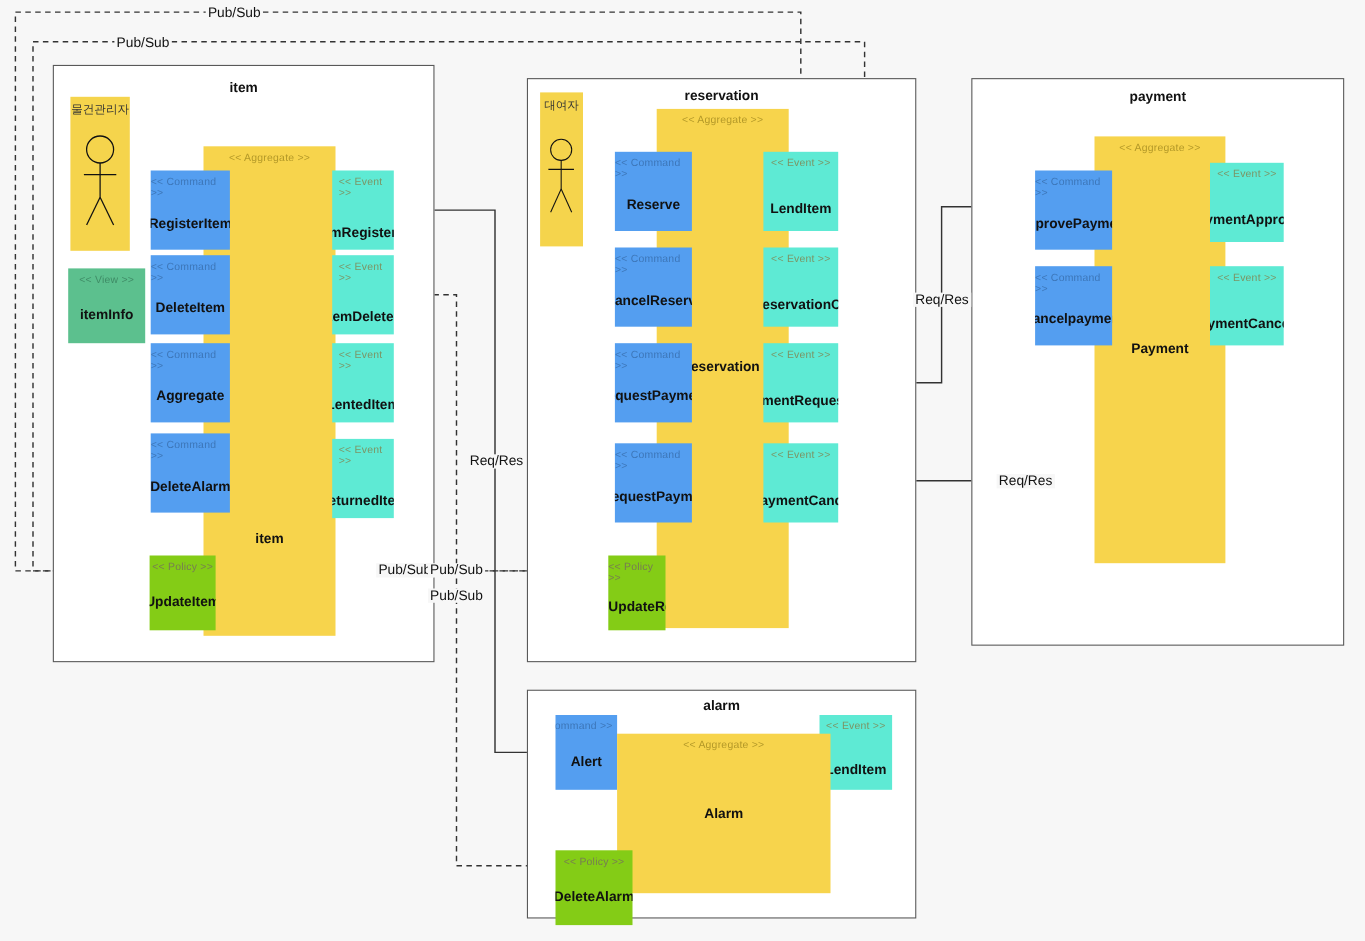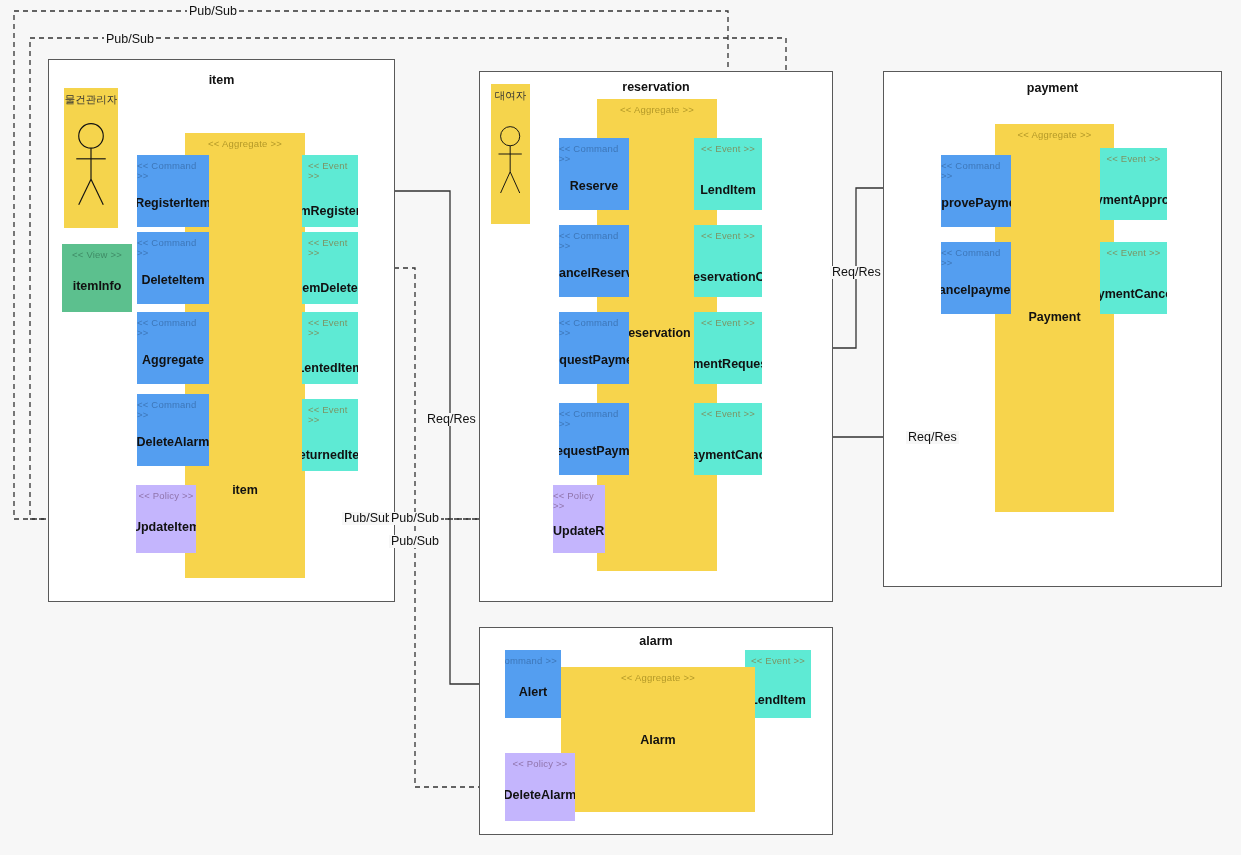--- a/index.html
+++ b/index.html
@@ -17,21 +17,21 @@
 
   .sticky{position:absolute;box-sizing:border-box;display:flex;flex-direction:column;align-items:center;
           color:#111;overflow:hidden;}
   .stereo{font-size:9.5px;letter-spacing:.2px;margin-top:6px;line-height:1;opacity:.62;}
   .nm{font-size:12.5px;font-weight:bold;text-align:center;line-height:1.15;width:100%;padding:0 2px;box-sizing:border-box;}
 
   .cmd{background:#549ef0;}
   .cmd .stereo{color:#2f5e96;}
   .evt{background:#5eead4;gap:16px;}
   .evt .stereo{color:#8d6122;}
-  .pol{background:#c4b5fd;}
+  .pol{background:#84cc16;margin-top:20px;}
   .pol .stereo{color:#6f4b78;}
   .view{background:#5cc08e;}
   .view .stereo{color:#2d6b4d;}
   .agg{background:#f7d44c;}
   .agg .stereo{color:#8a7412;}
   .actor{background:#f5d44c;}
   .sticky .nm.mid{margin-top:auto;margin-bottom:auto;}
 
   .aggname{position:absolute;left:0;right:0;text-align:center;font-size:12.5px;font-weight:bold;color:#111;}
 

